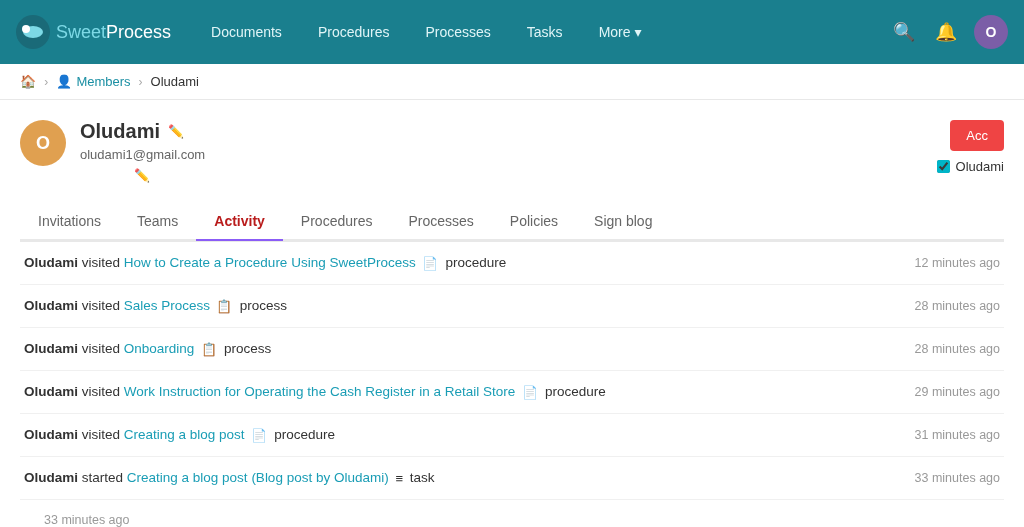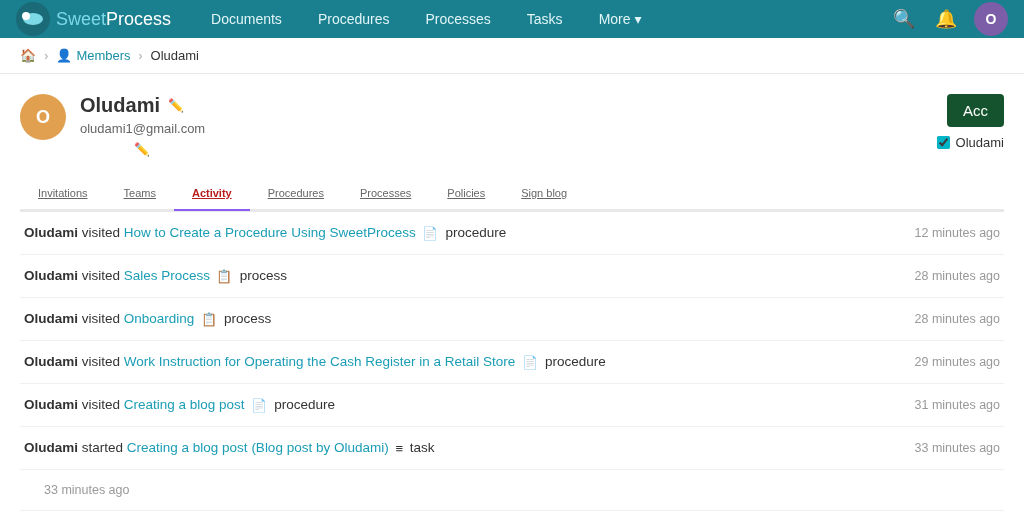--- a/index.html
+++ b/index.html
@@ -3,21 +3,21 @@
   <meta charset="utf-8">
   <style>
     * { box-sizing: border-box; margin: 0; padding: 0; }
     body { font-family: -apple-system, BlinkMacSystemFont, 'Segoe UI', sans-serif; font-size: 14px; color: #333; background: #fff; }
 
     
     .top-nav {
       background: #1a7f8e;
       display: flex;
       align-items: center;
-      height: 38px;
+      height: 64px;
       padding: 0 16px;
       gap: 0;
     }
     .nav-logo {
       display: flex;
       align-items: center;
       gap: 6px;
       margin-right: 24px;
     }
     .nav-logo-icon {
@@ -130,52 +130,51 @@
       font-size: 13px;
       color: #666;
       display: flex;
       align-items: center;
       gap: 6px;
       flex-direction: column;
     }
     .edit-icon { color: #999; cursor: pointer; font-size: 13px; }
     .user-actions { display: flex; flex-direction: column; align-items: flex-end; gap: 8px; }
     .acc-btn {
-      background: #14532d;
+      background: #ef4444;
       color: #fff;
       border: none;
       padding: 8px 16px;
       border-radius: 4px;
-      font-size: 15px;
+      font-size: 13px;
       cursor: pointer;
     }
     .billing-check {
       display: flex;
       align-items: center;
       gap: 6px;
       font-size: 13px;
       color: #333;
     }
     .billing-check input { accent-color: #00b5c8; }
 
     
     .tabs {
       display: flex;
       border-bottom: 2px solid #e8e8e8;
       gap: 0;
       margin-bottom: 0;
     }
     .tab {
       padding: 10px 18px;
-      font-size: 11px;
+      font-size: 14px;
       color: #666;
       cursor: pointer;
       border-bottom: 2px solid transparent;
       margin-bottom: -2px;
-      text-decoration: underline;
     }
     .tab.active {
       color: #b91c1c;
       font-weight: 600;
       border-bottom: 2px solid #8b5cf6;
     }
 
     
     .activity-list { border-top: 1px solid #e8e8e8; }
     .activity-item {

